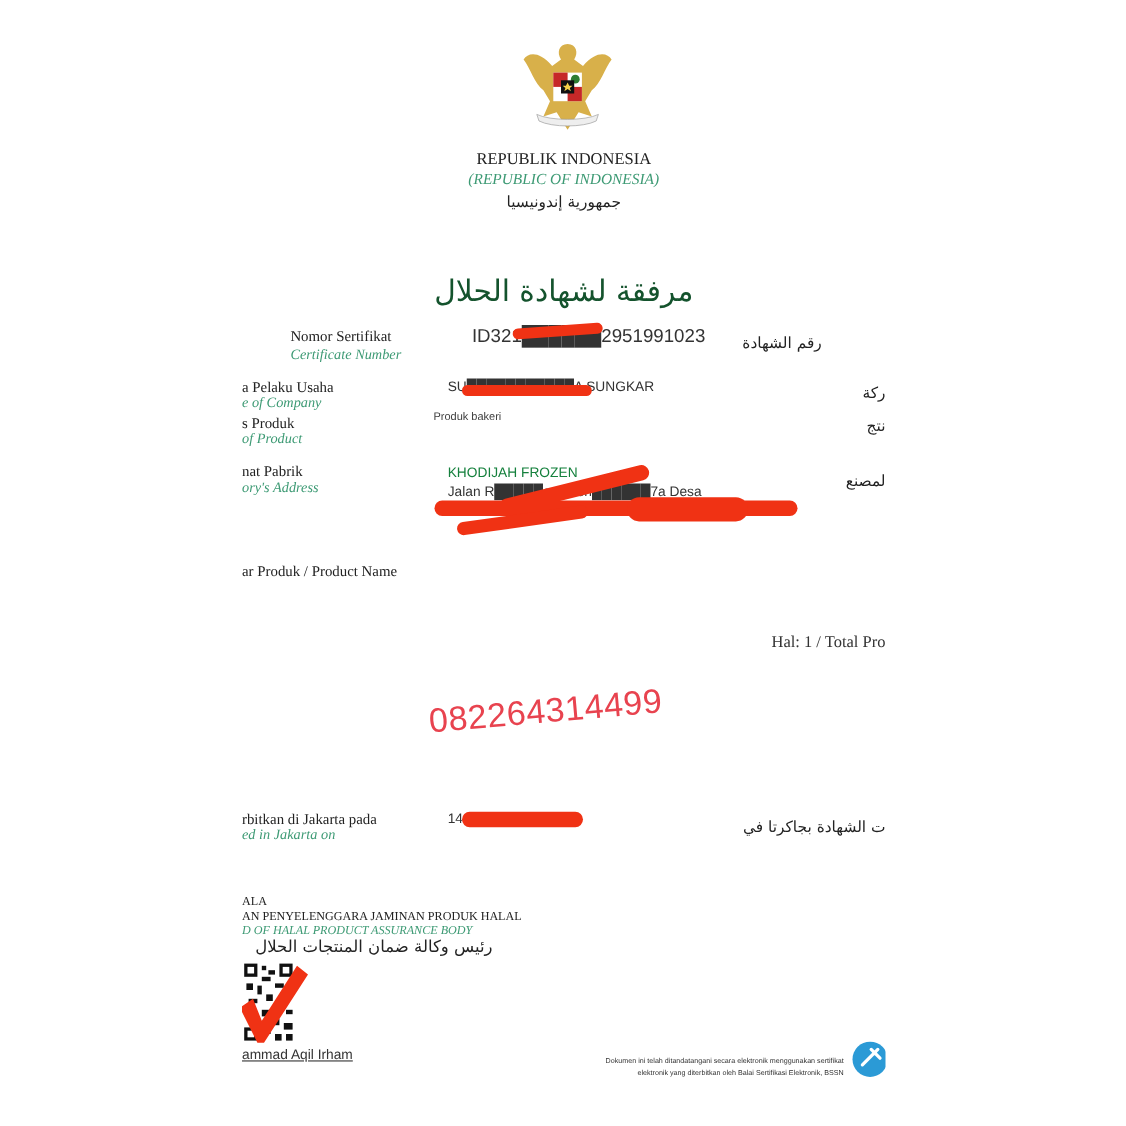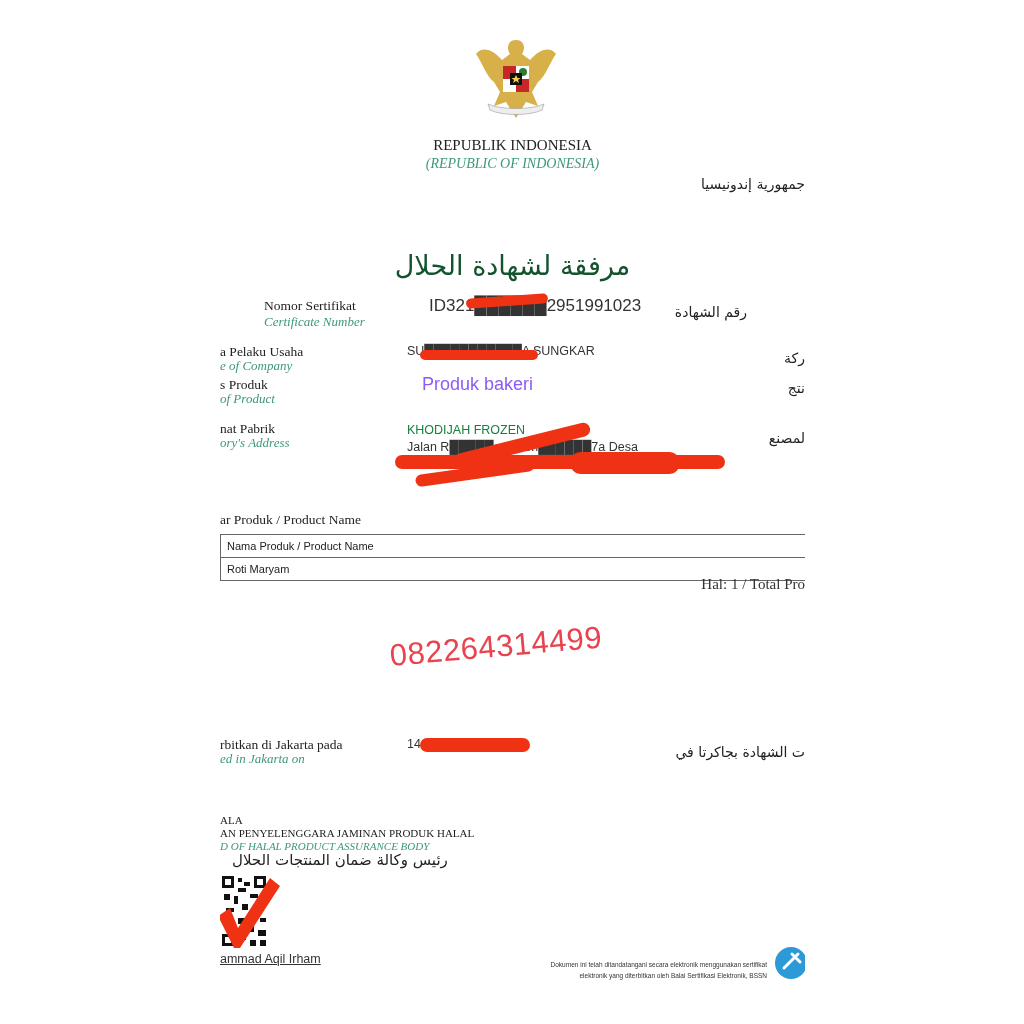--- a/index.html
+++ b/index.html
@@ -33,64 +33,52 @@
       <rect x="44" y="47" width="13" height="13" fill="#c62828"></rect>
       <circle cx="51" cy="40" r="4" fill="#2e7d32"></circle>
       <rect x="38" y="41" width="12" height="12" fill="#111"></rect>
       <path d="M44 43 L45.5 46 L48.5 46 L46 48 L47 51 L44 49 L41 51 L42 48 L39.5 46 L42.5 46 Z" fill="#f5d04a"></path>
       <path d="M16 72 C28 78 60 78 72 72 L70 78 C58 84 30 84 18 78 Z" fill="#eee" stroke="#999" stroke-width="0.6"></path>
     </svg>
   </div>
 
   <div class="abs center serif" style="top:137px; font-size:15px; color:#222;">REPUBLIK INDONESIA</div>
   <div class="abs center serif green" style="top:156px; font-size:14px;">(REPUBLIC OF INDONESIA)</div>
-  <div class="abs center arabic" style="top:176px; font-size:14px; color:#222;text-align:right;">جمهورية إندونيسيا</div>
+  <div class="abs center arabic" style="top:176px; font-size:14px; color:#222;">جمهورية إندونيسيا</div>
 
   <div class="abs center arabic" style="top:250px; font-size:27px; color:#14532d;">مرفقة لشهادة الحلال</div>
 
   <div class="abs serif" style="left:44px; top:298px; font-size:13.5px;">Nomor Sertifikat</div>
   <div class="abs serif green" style="left:44px; top:314px; font-size:13px;">Certificate Number</div>
   <div class="abs sans" style="left:209px; top:296px; font-size:17px; color:#333;">ID321██████2951991023</div>
   <div class="redact" style="left:246px; top:296px; width:82px; height:10px; transform:rotate(-4deg);"></div>
   <div class="abs arabic" style="right:58px; top:304px; font-size:14px;">رقم الشهادة</div>
 
   <div class="abs serif" style="left:0; top:344px; font-size:13.5px;">a Pelaku Usaha</div>
   <div class="abs serif green" style="left:0; top:358px; font-size:13px;">e of Company</div>
   <div class="abs sans" style="left:187px; top:344px; font-size:12.5px; color:#333;">SU███████████A SUNGKAR</div>
   <div class="redact" style="left:200px; top:350px; width:118px; height:10px;"></div>
   <div class="abs arabic" style="right:0; top:350px; font-size:14px;">ركة</div>
 
   <div class="abs serif" style="left:0; top:377px; font-size:13.5px;">s Produk</div>
   <div class="abs serif green" style="left:0; top:391px; font-size:13px;">of Product</div>
-  <div class="abs sans" style="left:202px; top:374px; font-size:18px; color:#8b5cf6;">Produk bakeri</div>
+  <div class="abs sans" style="left:174px; top:374px; font-size:10px; color:#404040;">Produk bakeri</div>
   <div class="abs arabic" style="right:0; top:380px; font-size:14px;">نتج</div>
 
   <div class="abs serif" style="left:0; top:421px; font-size:13.5px;">nat Pabrik</div>
   <div class="abs serif green" style="left:0; top:435px; font-size:13px;">ory's Address</div>
   <div class="abs sans" style="left:187px; top:423px; font-size:12.5px; color:#15803d;">KHODIJAH FROZEN</div>
   <div class="abs sans" style="left:187px; top:440px; font-size:12.5px; color:#333;">Jalan R█████engalen██████7a Desa</div>
   <div class="abs arabic" style="right:0; top:430px; font-size:14px;">لمصنع</div>
   <div class="redact" style="left:232px; top:438px; width:140px; height:14px; transform:rotate(-14deg);"></div>
   <div class="redact" style="left:175px; top:455px; width:330px; height:14px;"></div>
   <div class="redact" style="left:195px; top:467px; width:120px; height:12px; transform:rotate(-8deg);"></div>
   <div class="redact" style="left:350px; top:452px; width:110px; height:22px;"></div>
 
   <div class="abs serif" style="left:0; top:512px; font-size:13.5px;">ar Produk / Product Name</div>
-  <table class="products">
-    <tbody>
-        <tr>
-      <td class="idx"></td>
-      <td style="padding-left:6px;">Nama Produk / Product Name</td>
-    </tr>
-    <tr>
-      <td class="idx"></td>
-      <td style="padding-left:6px;">Roti Maryam</td>
-    </tr>
-  </tbody>
-    </table>
   <div class="abs serif" style="right:0; top:576px; font-size:15px; color:#333;">Hal: 1 / Total Pro</div>
 
   <div class="abs sans" style="left:170px; top:638px; font-size:31px; color:#e8434f; transform:rotate(-5deg); transform-origin:left center; letter-spacing:0.5px;">082264314499</div>
 
   <div class="abs serif" style="left:0; top:737px; font-size:13.5px;">rbitkan di Jakarta pada</div>
   <div class="abs serif green" style="left:0; top:751px; font-size:13px;">ed in Jakarta on</div>
   <div class="abs sans" style="left:187px; top:737px; font-size:12.5px; color:#333;">14</div>
   <div class="redact" style="left:200px; top:738px; width:110px; height:14px;"></div>
   <div class="abs arabic" style="right:0; top:744px; font-size:14px;">ت الشهادة بجاكرتا في</div>
 

